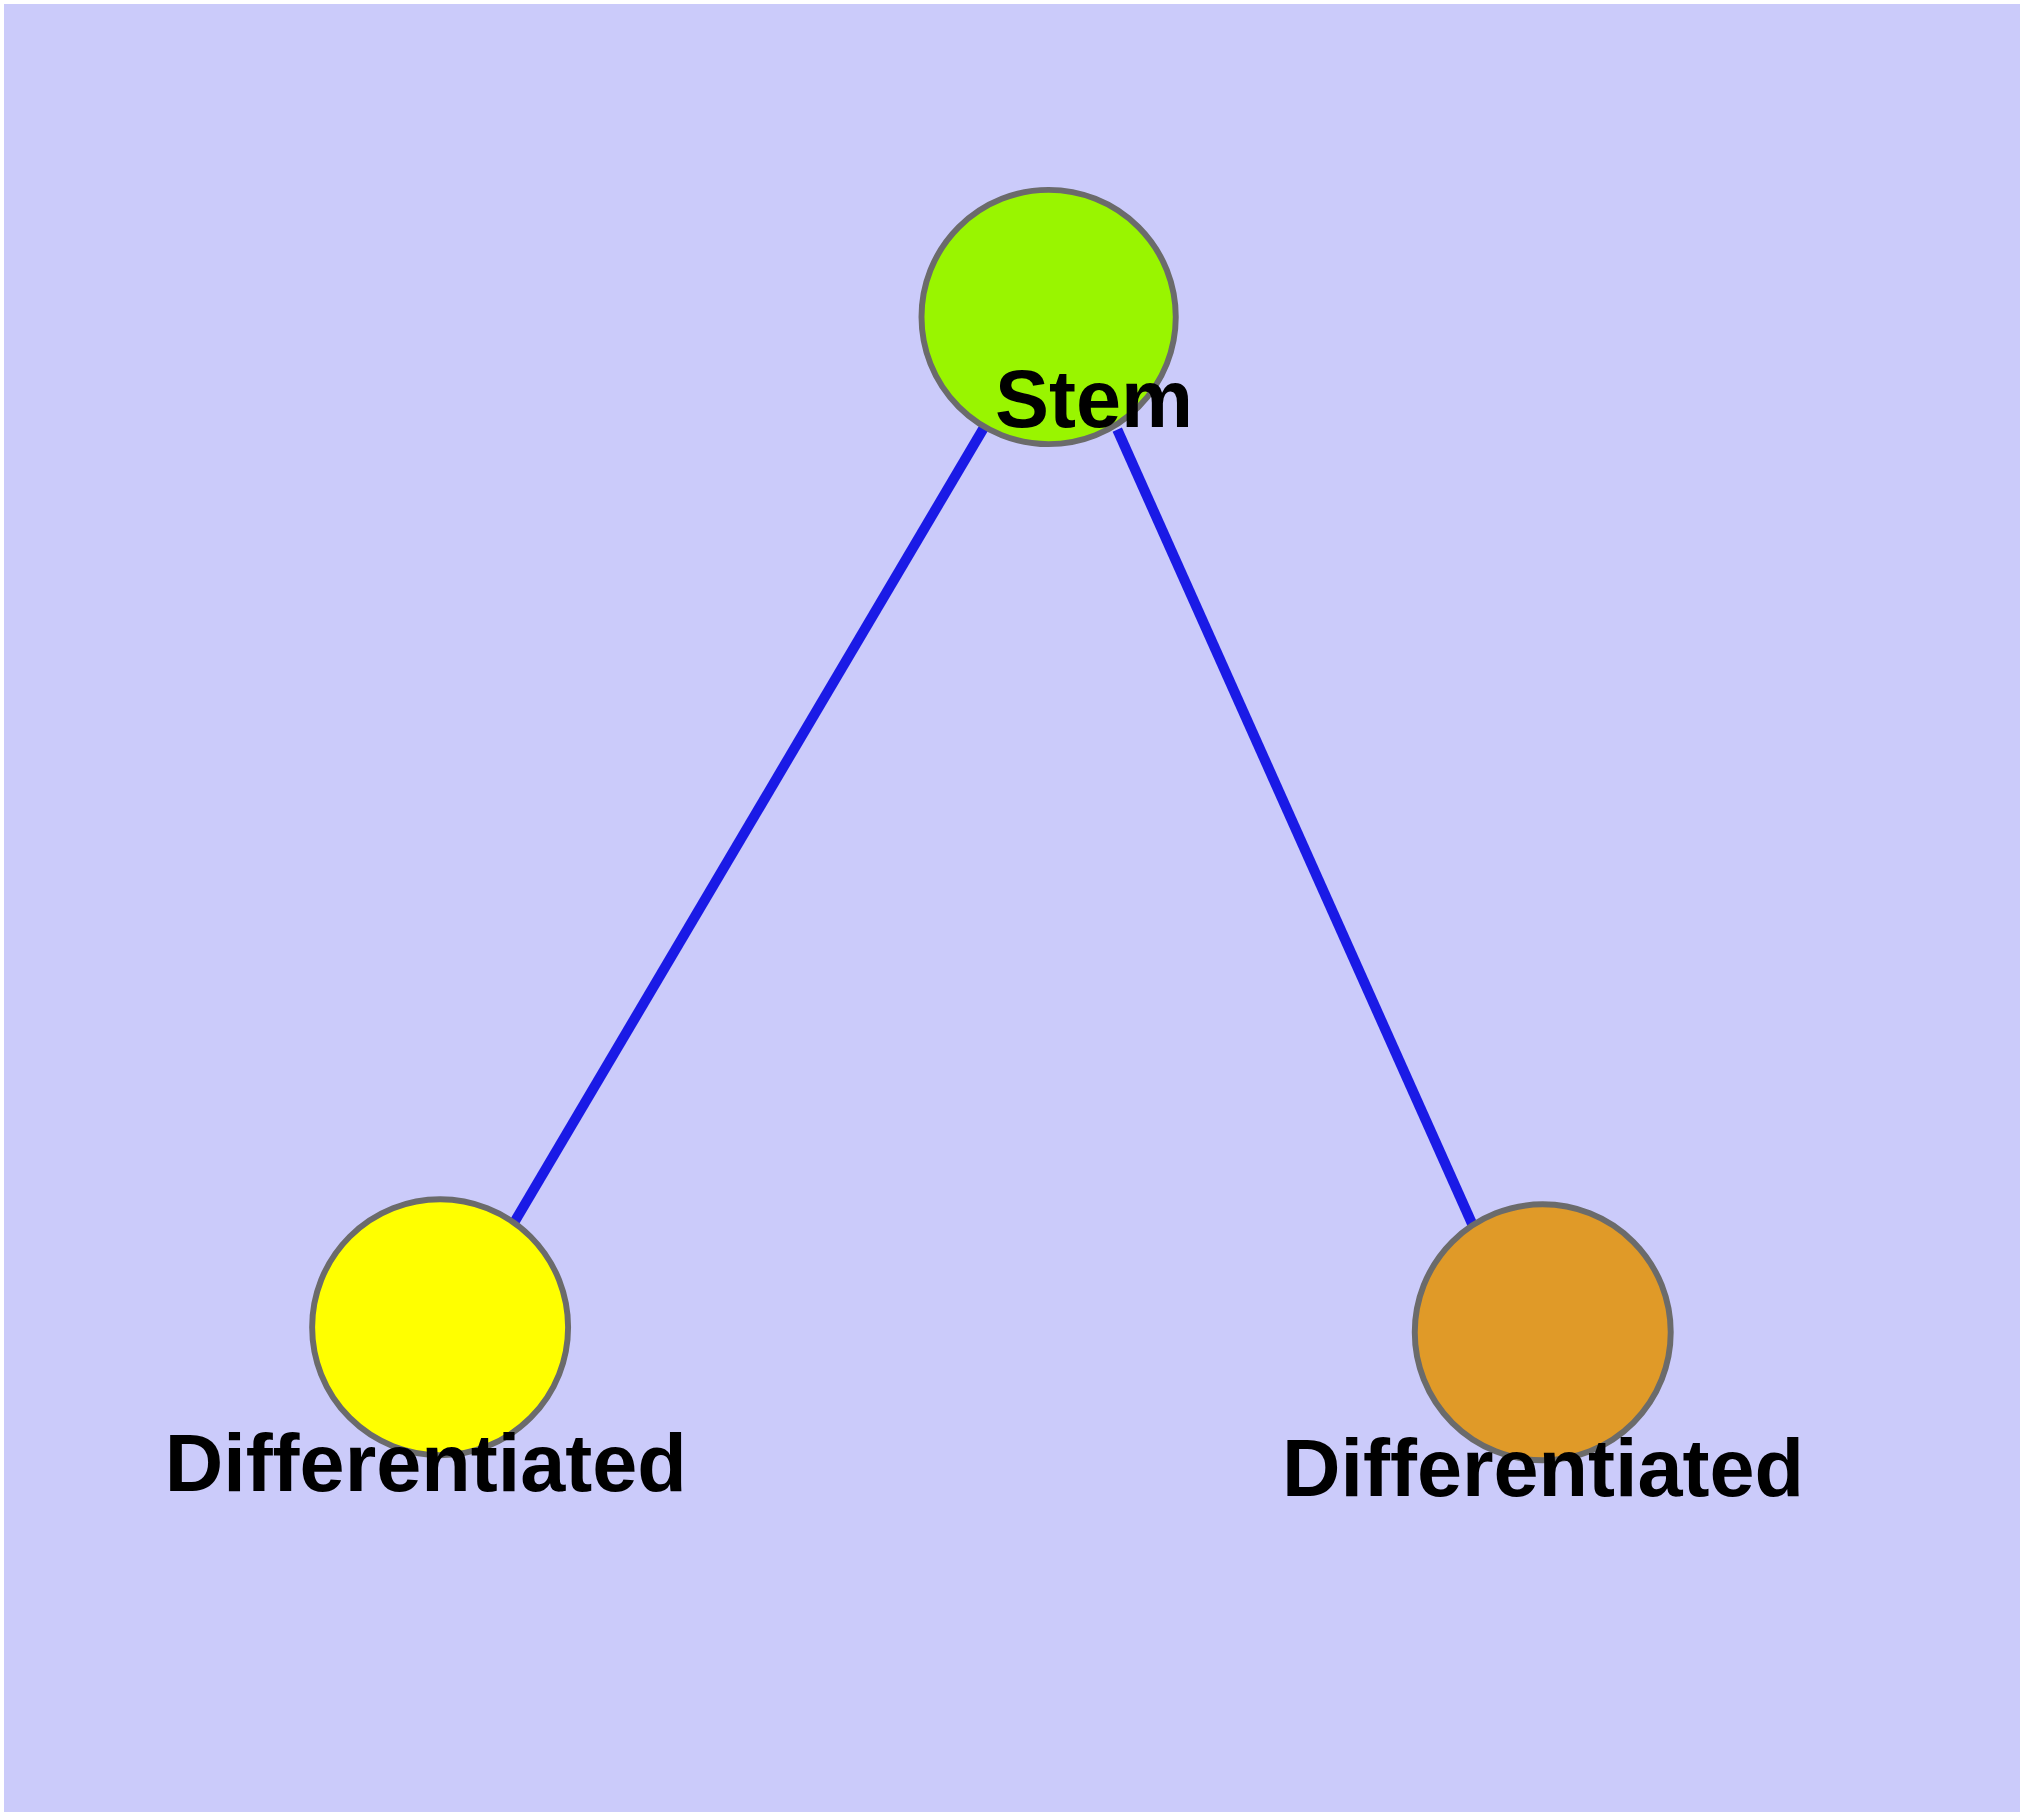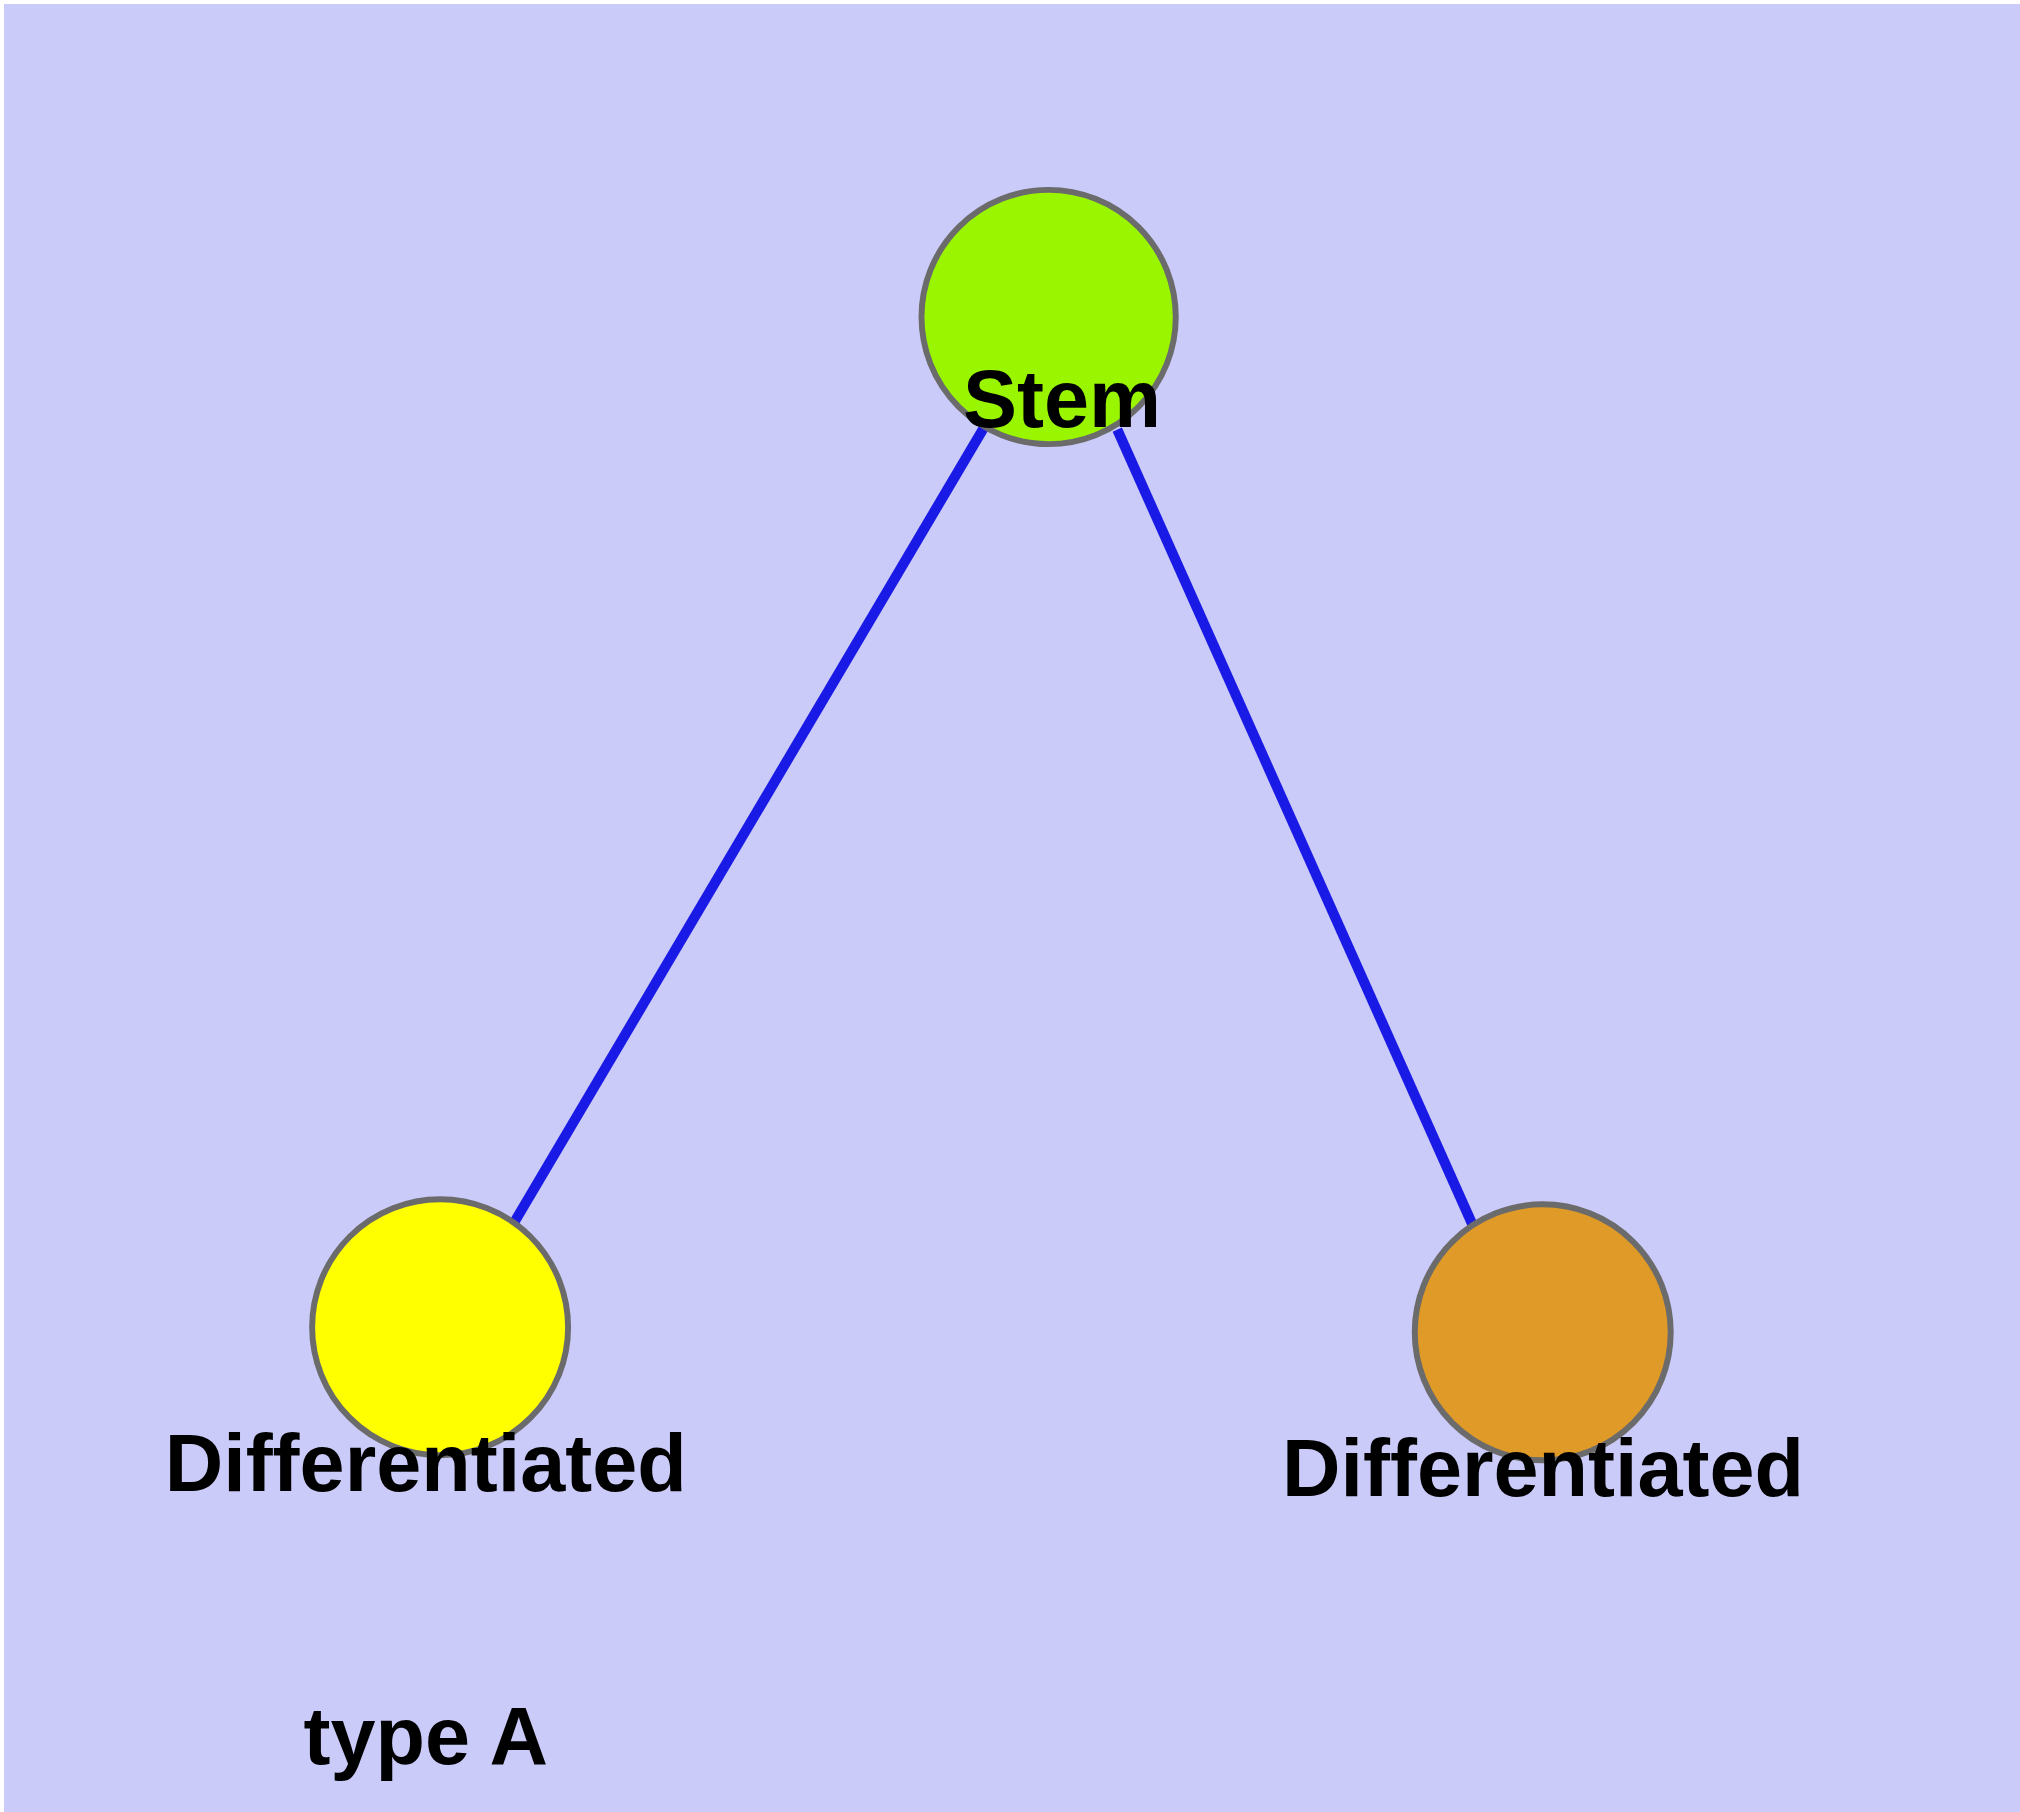--- a/index.html
+++ b/index.html
@@ -36,21 +36,21 @@
     font-family: "Liberation Sans", sans-serif;
     font-weight: bold;
     color: #000000;
     line-height: 1.12;
     white-space: pre;
     pointer-events: none;
     -webkit-font-smoothing: antialiased;
   }
   .label-stem {
     font-size: 81px;
-    left: 593px;
+    left: 625px;
     top: 263px;
     width: 848px;
   }
   .label-type-a {
     font-size: 81px;
     left: 1.7px;
     top: 1237px;
     width: 848px;
   }
   .label-type-b {
@@ -78,21 +78,20 @@
       <circle cx="1820" cy="1572" r="151" fill="#e09a28" stroke="#6b6b6b" stroke-width="7"></circle>
     </g>
   </svg>
 
   <div class="node-label label-stem">
     <span>Stem</span>
   </div>
 
   <div class="node-label label-type-a">
     <div>Differentiated</div>
-    <div>type A</div>
   </div>
 
   <div class="node-label label-type-b">
     <div>Differentiated</div>
   </div>
 
 </div>
 
 
 </body></html>

